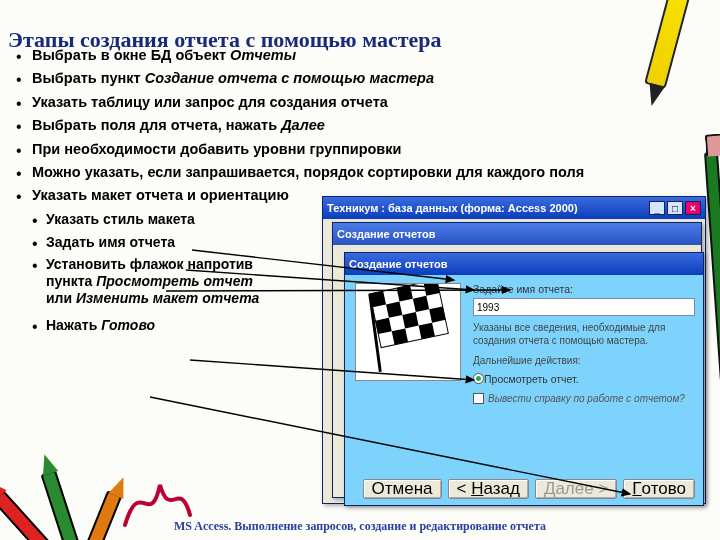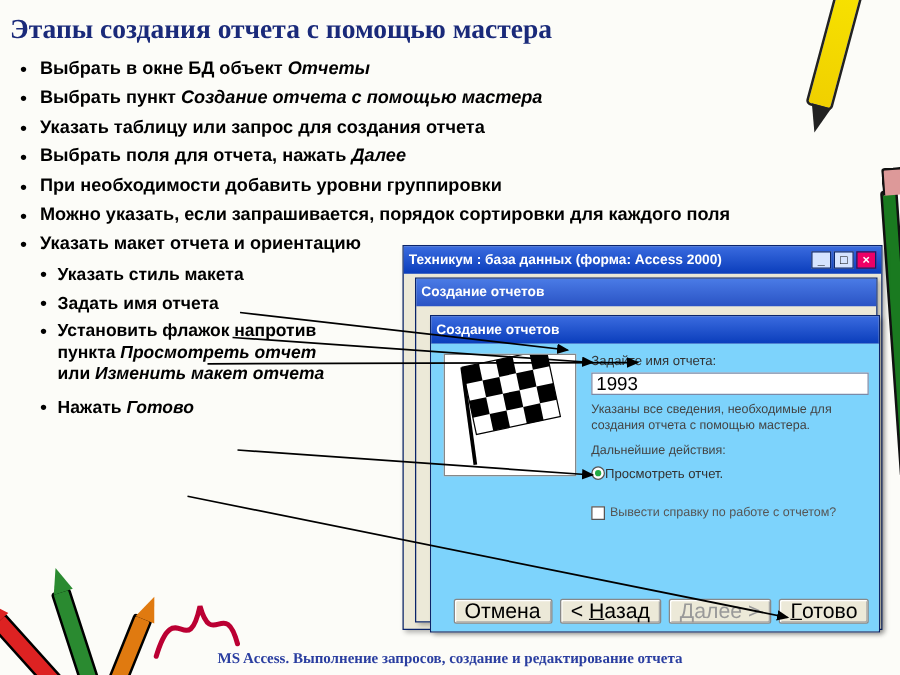--- a/index.html
+++ b/index.html
@@ -7,21 +7,21 @@
     margin: 0;
     width: 720px;
     height: 540px;
     background: #fcfcf8;
     font-family: Arial, sans-serif;
     position: relative;
     overflow: hidden;
   }
   .title {
     position: absolute;
-    top: 10px;
+    top: 27px;
     left: 8px;
     font-family: "Times New Roman", serif;
     font-size: 22px;
     font-weight: bold;
     color: #1a2a7a;
   }
   .bullets {
     position: absolute;
     top: 44px;
     left: 14px;
@@ -104,21 +104,21 @@
   .body3{ position:absolute; left:0; top:22px; right:0; bottom:0; background:#7dd3fc; }
   .flag {
     position:absolute; left:10px; top:8px; width:106px; height:98px;
     background:#fff; border:1px solid #888;
   }
   .flag svg{position:absolute;inset:0;}
   .panel-r{ position:absolute; left:128px; top:6px; right:8px; bottom:40px; font-size:10.5px; color:#333;}
   .lbl{ margin:2px 0 3px; }
   .name-input{
     width:100%; height:18px; background:#fff; border:1px solid #7a8aa8;
-    font-size:15px; padding:1px 3px; color:#000;
+    font-size:10px; padding:1px 3px; color:#000;
   }
   .txt{ font-size:10px; color:#444; line-height:1.25; margin-top:6px;}
   .radio-row{ display:flex; align-items:center; gap:0; margin:5px 0; font-size:10.5px;}
   .radio{ width:11px;height:11px;border:1px solid #555;border-radius:50%;background:#fff;display:inline-flex;align-items:center;justify-content:center;}
   .radio.sel::after{content:"";width:5px;height:5px;background:#2a4;border-radius:50%;}
   .chk{ width:11px;height:11px;border:1px solid #555;background:#fff;display:inline-block;margin-right:4px;vertical-align:middle;}
   .btnrow{
     position:absolute; right:8px; bottom:6px; display:flex; gap:6px;
   }
   .wbtn{
@@ -215,21 +215,21 @@
 
       <div class="panel-r">
         <div class="lbl">Задайте имя отчета:</div>
         <input class="name-input" value="1993" style="">
         <div class="txt">Указаны все сведения, необходимые для создания отчета с помощью мастера.</div>
         <div class="txt" style="margin-top:8px;">Дальнейшие действия:</div>
         <div class="radio-row">
           <span class="radio sel"></span>
           <span>Просмотреть отчет.</span>
         </div>
-        <div class="radio-row" style="margin-top:20px;">
+        <div class="radio-row" style="margin-top:8px;font-style:italic;">
           <span class="chk"></span>
           <span style="font-size:10px;color:#555;">Вывести справку по работе с отчетом?</span>
         </div>
       </div>
 
       <div class="btnrow">
         <div class="wbtn">Отмена</div>
         <div class="wbtn">
             <span>&lt; <span class="u">Н</span>азад</span>
           </div>

